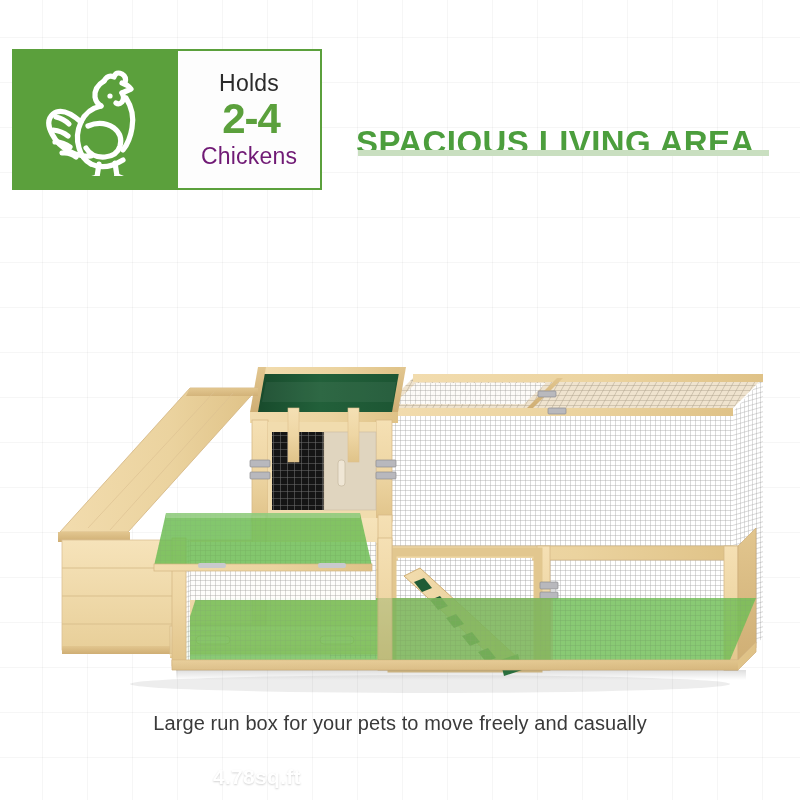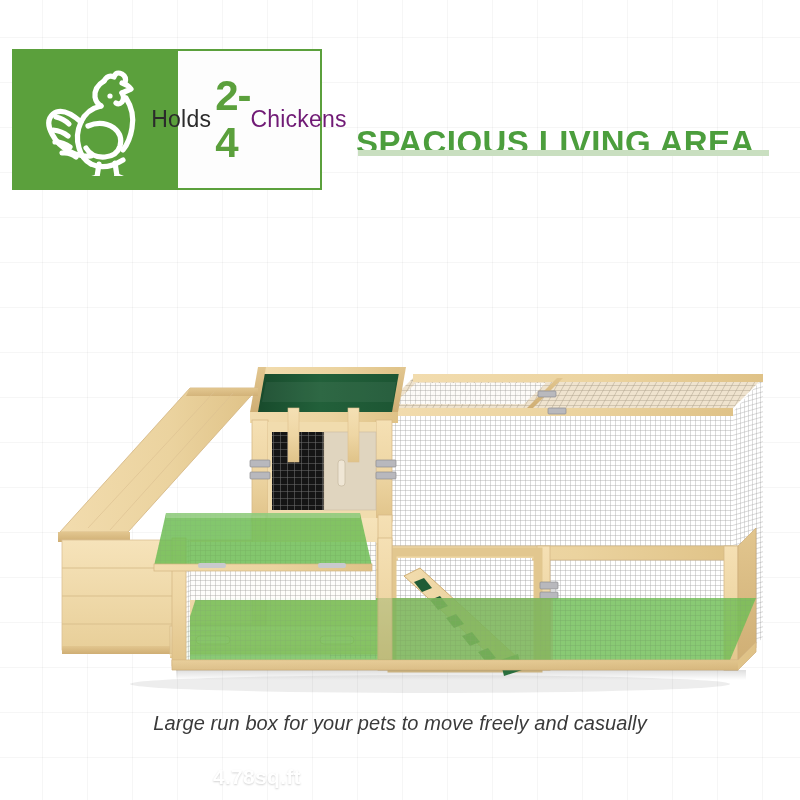--- a/index.html
+++ b/index.html
@@ -46,21 +46,21 @@
   }
   .chicken-icon svg { display: block; }
 
   .badge-box {
     width: 146px;
     height: 141px;
     box-sizing: border-box;
     border: 2px solid #5BA03C;
     background: #fdfdfd;
     display: flex;
-    flex-direction: row;
+    flex-direction: column;
     align-items: center;
     justify-content: center;
     gap: 0px;
   }
   .badge-holds {
     font-size: 23px;
     color: #2b2b2b;
     line-height: 1.05;
     letter-spacing: 0.2px;
     font-weight: 400;
@@ -105,21 +105,20 @@
   
   .caption {
     position: absolute;
     left: 0;
     top: 712px;
     width: 800px;
     text-align: center;
     font-size: 20px;
     color: #3a3a3a;
     letter-spacing: 0.1px;
-    font-style: italic;
   }
 
   
   .product {
     position: absolute;
     left: 0;
     top: 260px;
     width: 800px;
     height: 440px;
   }

